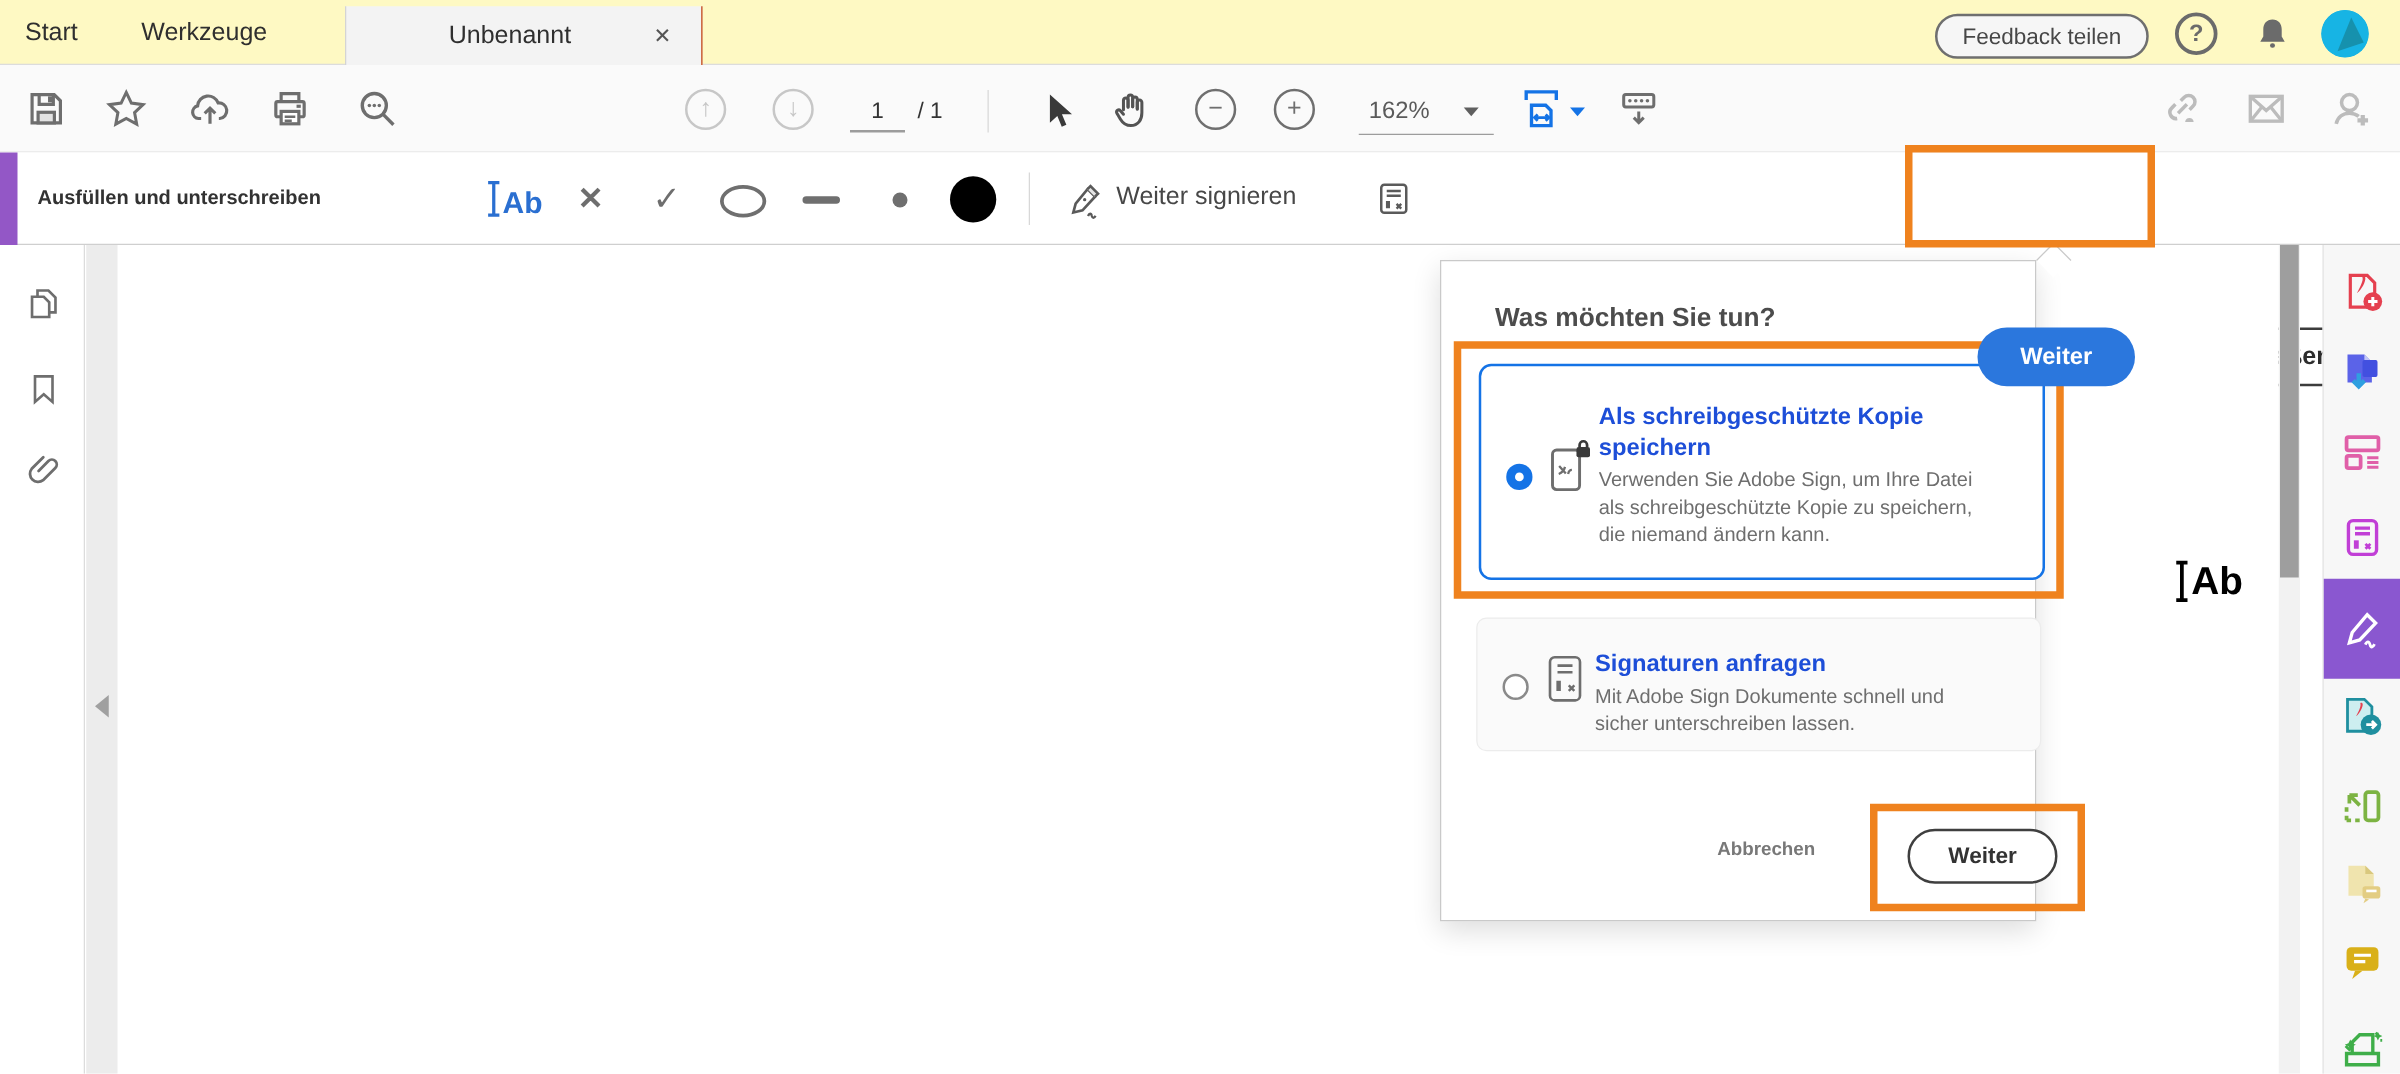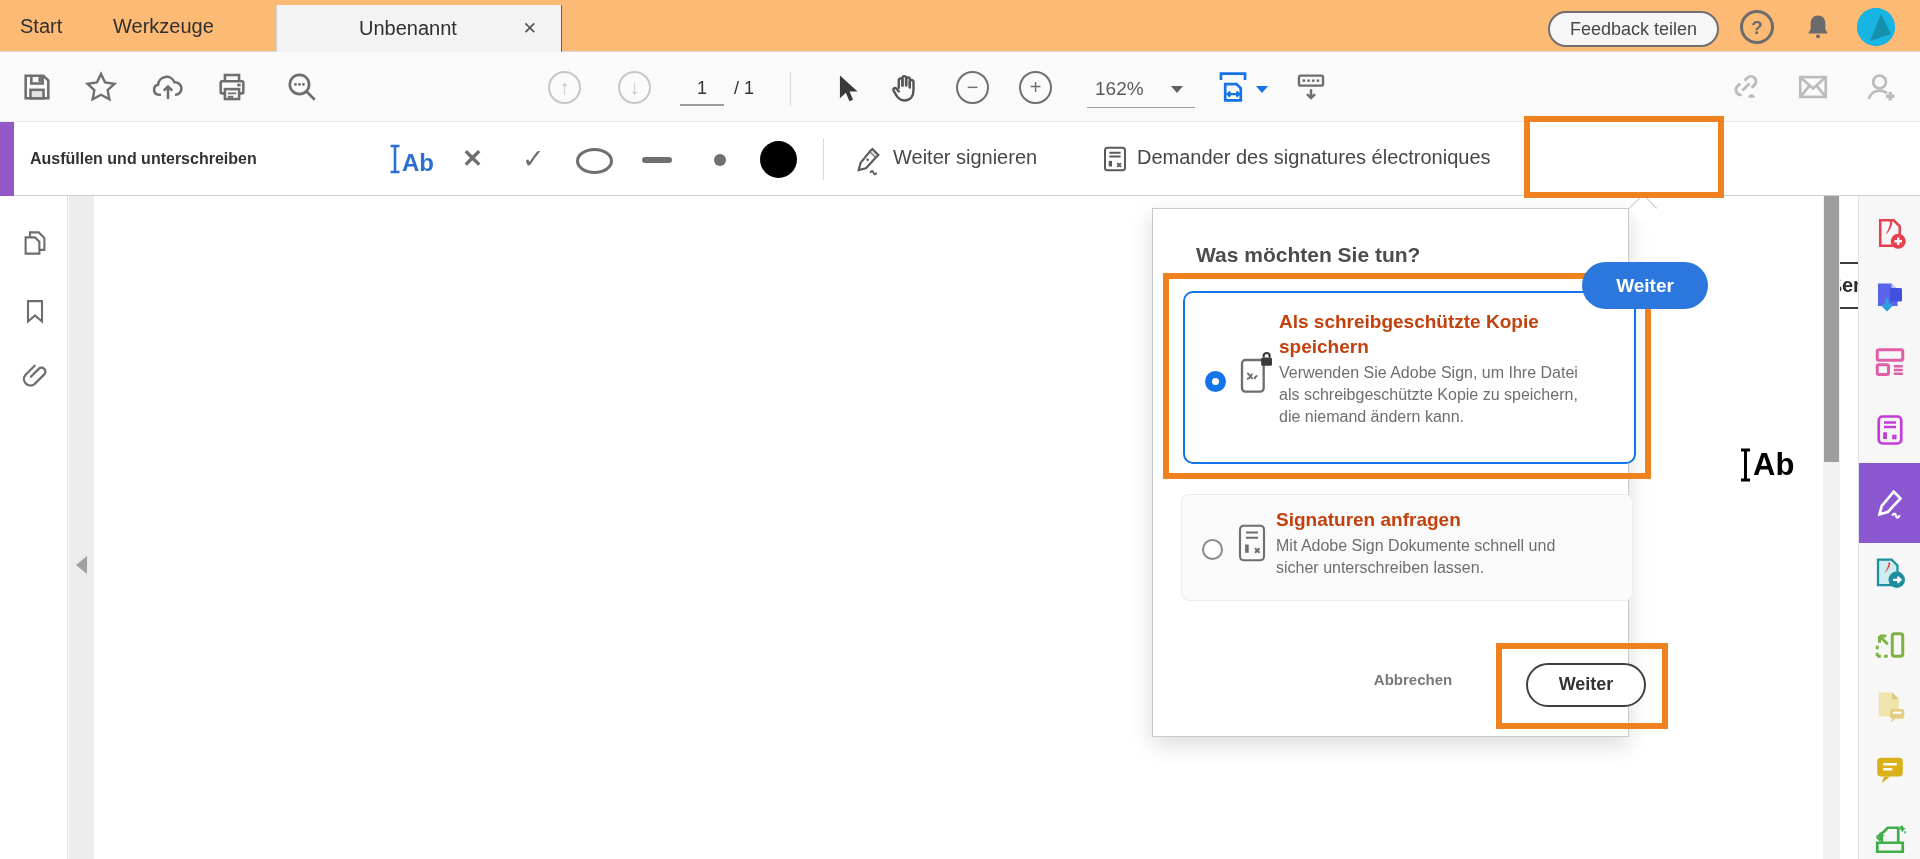--- a/index.html
+++ b/index.html
@@ -1,21 +1,21 @@
 <!DOCTYPE html>
 <html><head>
 <meta charset="utf-8">
 <style>
   * { margin:0; padding:0; box-sizing:border-box; }
   html,body { width:1920px; height:859px; font-family:"Liberation Sans", sans-serif; background:#fff; overflow:hidden; }
   .screen { position:relative; width:1920px; height:859px; }
   .abs { position:absolute; }
 
   
-  .tabbar { position:absolute; left:0; top:0; width:1920px; height:52px; background:#fdba74; border-bottom:1px solid #dcdcdc; }
+  .tabbar { position:absolute; left:0; top:0; width:1920px; height:52px; background:#fef9c3; border-bottom:1px solid #dcdcdc; }
   .tab-label { position:absolute; top:0; height:52px; line-height:52px; font-size:20px; color:#2f2f2f; cursor:default; }
   .doc-tab { position:absolute; left:276px; top:5px; width:286px; height:47px; background:#f3f3f3; border-left:1px solid #d4d4d4; border-right:1px solid #c2410c; }
   .doc-tab .t-label { position:absolute; left:82px; top:0; height:47px; line-height:47px; font-size:20px; color:#2f2f2f; }
   .doc-tab .t-close { position:absolute; right:24px; top:0; height:47px; line-height:47px; font-size:17px; color:#555; }
   .feedback-pill { position:absolute; left:1548px; top:11px; height:36px; border:2px solid #6f6f6f; border-radius:18px; background:#f6f6f6; padding:0 20px; line-height:32px; font-size:18px; color:#474747; }
   .help-circle { position:absolute; left:1740px; top:10px; width:34px; height:34px; border:3px solid #6b6b6b; border-radius:50%; text-align:center; line-height:29px; font-size:19px; font-weight:bold; color:#6b6b6b; }
   .avatar { position:absolute; left:1857px; top:8px; width:38px; height:38px; border-radius:50%; background:#17b4e4; overflow:hidden; }
 
   
   .toolbar2 { position:absolute; left:0; top:52px; width:1920px; height:70px; background:#fafafa; border-bottom:1px solid #e7e7e7; }
@@ -58,21 +58,21 @@
 
   
   .dialog { position:absolute; left:1152px; top:208px; width:477px; height:529px; background:#fff; border:1px solid #c9c9c9; box-shadow:0 8px 22px rgba(0,0,0,.14); z-index:40; }
   .dlg-callout { position:absolute; left:480px; top:-11px; width:20px; height:20px; background:#fff; border-left:1px solid #c9c9c9; border-top:1px solid #c9c9c9; transform:rotate(45deg); }
   .dlg-title { position:absolute; left:43px; top:34px; font-size:21px; font-weight:bold; color:#4c4c4c; }
   .opt-card1 { position:absolute; left:30px; top:82px; width:453px; height:173px; border:2px solid #1473e6; border-radius:10px; background:#fff; }
   .opt-card2 { position:absolute; left:28px; top:285px; width:452px; height:107px; border:1px solid #ececec; border-radius:8px; background:#fafafa; }
   .radio-on { position:absolute; width:21px; height:21px; border-radius:50%; background:#1473e6; }
   .radio-on::after { content:""; position:absolute; left:7px; top:7px; width:7px; height:7px; border-radius:50%; background:#fff; }
   .radio-off { position:absolute; width:21px; height:21px; border-radius:50%; border:2.5px solid #8a8a8a; background:#fff; }
-  .opt-title { font-size:19px; font-weight:bold; color:#c2410c; line-height:1.32; }
+  .opt-title { font-size:19px; font-weight:bold; color:#1d4ed8; line-height:1.32;margin-top:12px; }
   .opt-desc { font-size:16px; color:#6e6e6e; line-height:1.38; margin-top:3px; }
   .dlg-cancel { position:absolute; left:200px; top:462px; width:120px; font-size:15px; font-weight:bold; color:#787878; text-align:center; }
   .dlg-weiter { position:absolute; left:373px; top:454px; width:120px; height:44px; border:2.5px solid #3f3f3f; border-radius:22px; background:#fff; font-size:18px; font-weight:bold; color:#333; text-align:center; line-height:39px; }
 
   .fab-cursor { position:absolute; left:1738px; top:446px; z-index:30; display:flex; align-items:center; }
   .fab-cursor .ab { font-size:31px; font-weight:bold; color:#000; letter-spacing:0; }
 
   svg { display:block; }
 </style>
 </head>
@@ -212,21 +212,20 @@
       <path d="M13.8 21.6c.8-1.8 1.9-1.8 2.3 0 .4 1.5 1.4 1.5 2.2-.2" stroke-width="1.4"></path>
     </svg>
     <div class="abs fs-text" style="left:893px; top:24px;">Weiter signieren</div>
 
     <svg class="abs" style="left:1100px; top:22px;" width="30" height="30" viewBox="0 0 24 24" fill="none" stroke="#5a5a5a" stroke-width="1.6">
       <rect x="4" y="3" width="16" height="18" rx="2"></rect>
       <path d="M7.5 7h9M7.5 10h9"></path>
       <path d="M8.3 13.5v4.5" stroke-width="2.6"></path>
       <path d="m13.8 15.3 3 3m0-3-3 3" stroke-width="1.5"></path>
     </svg>
-    <div class="abs fs-text" style="left:1137px; top:24px;">Demander des signatures électroniques</div>
 
     <div class="btn-blue">Weiter</div>
     <div class="btn-outline-dark">Schließen</div>
   </div>
 
   <div class="hl-orange" style="left:1524px; top:116px; width:200px; height:82px;"></div>
 
   <div class="canvas"></div>
 
   <div class="left-rail">

